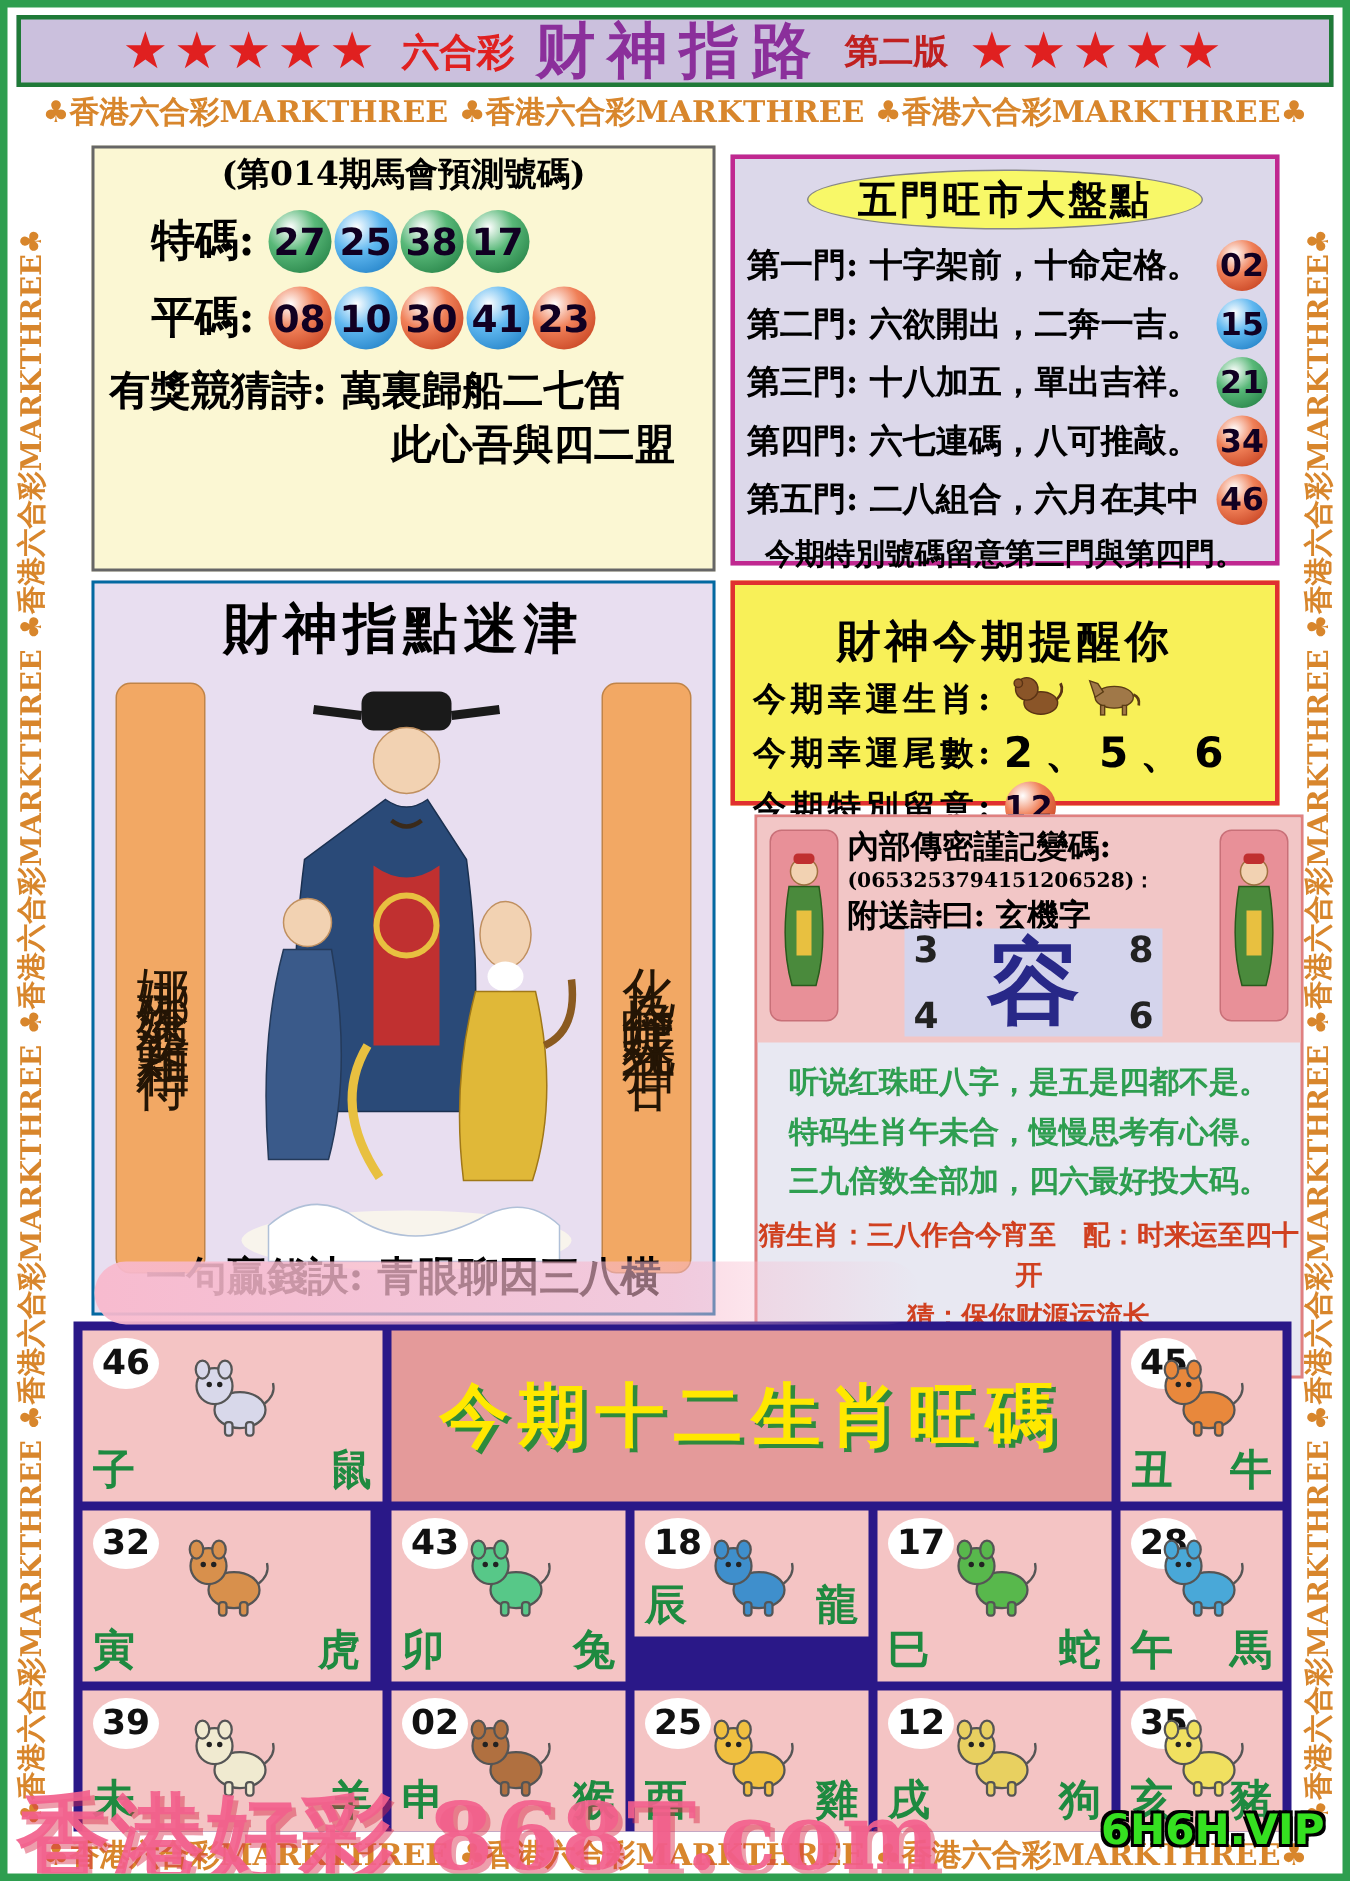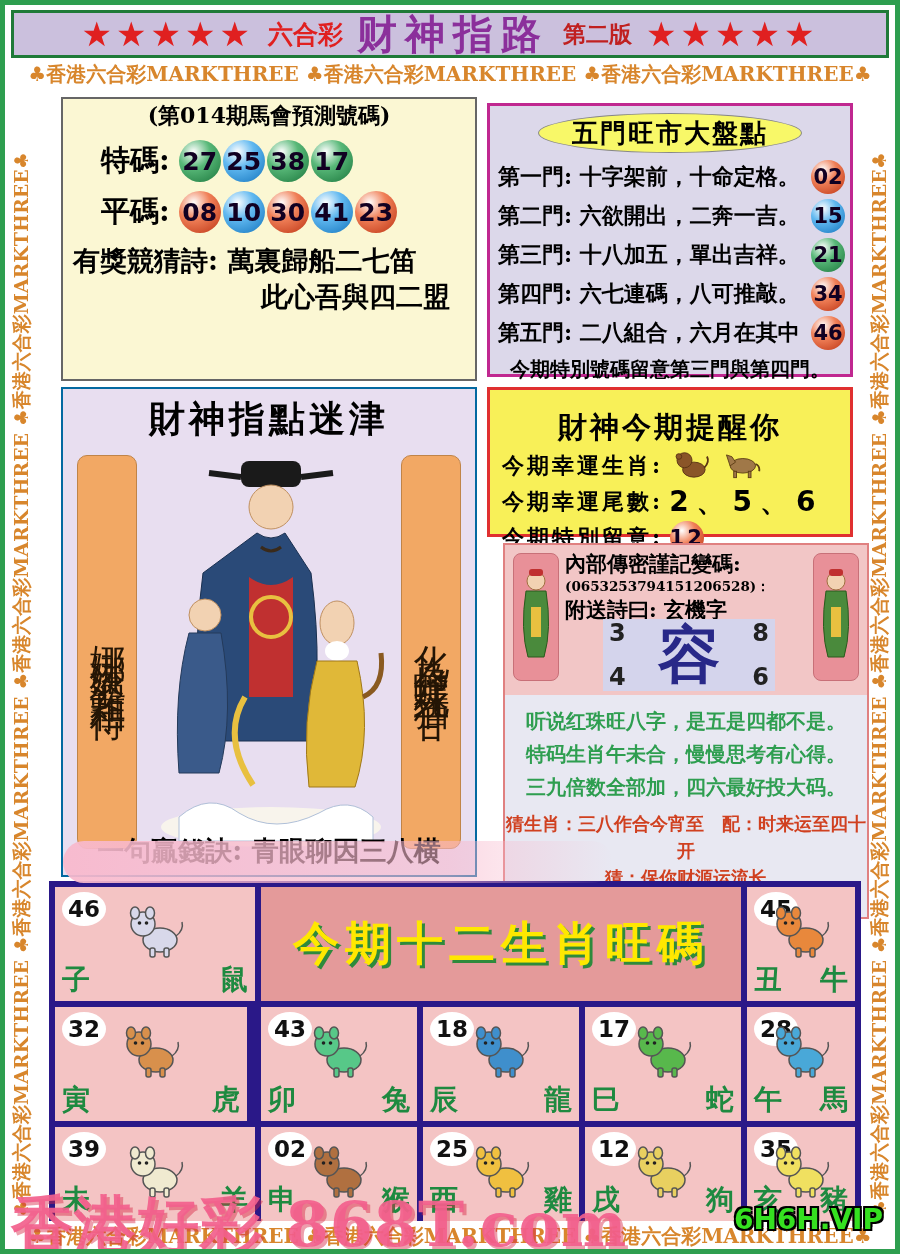--- a/index.html
+++ b/index.html
@@ -359,21 +359,21 @@
               <rect x="27" y="45" width="5" height="9" rx="2"></rect>
               <rect x="41" y="45" width="5" height="9" rx="2"></rect>
               <path d="M53 33 q8 -6 6 -14" fill="none"></path>
             </g>
             <circle cx="16.5" cy="20" r="1.8" fill="#222"></circle>
             <circle cx="23.5" cy="20" r="1.8" fill="#222"></circle>
           </svg></span>
         <span class="zbranch">卯</span>
         <span class="zname">兔</span>
       </div>
-    <div class="zcell" style="left:374px;top:126px; width:156px;height:114px;">
+    <div class="zcell" style="left:374px;top:126px; width:156px;height:84px;">
         <span class="znum">18</span>
         <span class="zanimal"><svg viewBox="0 0 64 56" width="64" height="56">
             <g stroke="#555" stroke-width="1.5" fill="#3f8fcc">
               <ellipse cx="37" cy="37" rx="17" ry="12"></ellipse>
               <circle cx="20" cy="21" r="12"></circle>
               <ellipse cx="12" cy="10" rx="4.5" ry="6"></ellipse>
               <ellipse cx="27" cy="10" rx="4.5" ry="6"></ellipse>
               <rect x="27" y="45" width="5" height="9" rx="2"></rect>
               <rect x="41" y="45" width="5" height="9" rx="2"></rect>
               <path d="M53 33 q8 -6 6 -14" fill="none"></path>

